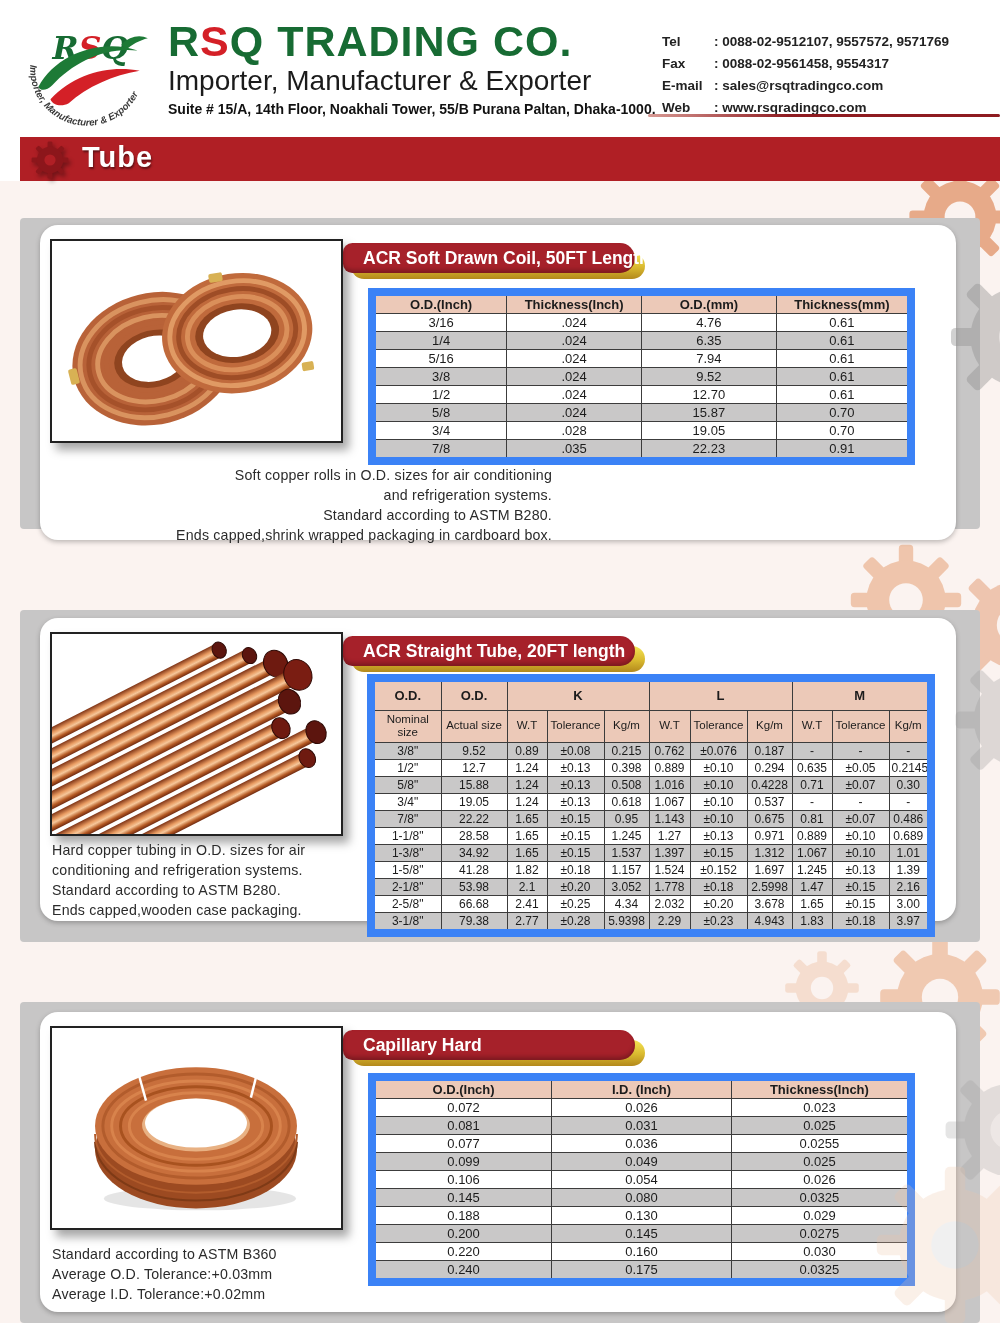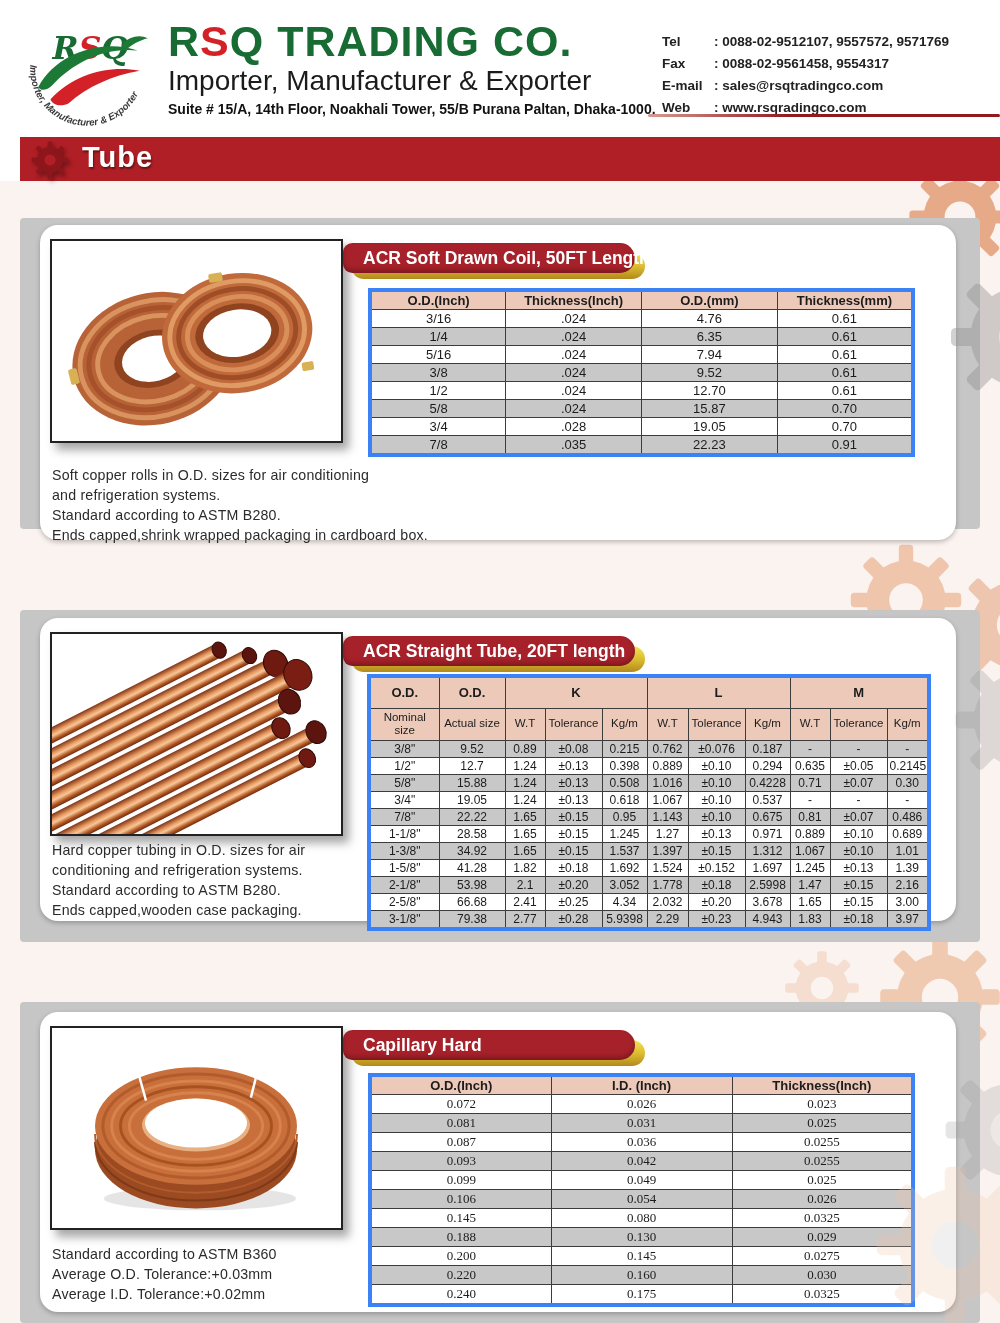--- a/index.html
+++ b/index.html
@@ -50,35 +50,35 @@
   .banner-wrap { position:absolute; left:303px; top:18px; width:300px; height:42px; }
   .banner-gold { position:absolute; left:8px; top:10px; width:294px; height:26px; border-radius:13px;
                  background:linear-gradient(180deg,#f4e454,#d9b92f 55%,#b3891c); }
   .banner-red  { position:absolute; left:0; top:0; width:292px; height:30px; background:#a6212a;
                  border-radius:10px 16px 16px 10px; color:#fff; font-size:17.5px; font-weight:bold;
                  line-height:30px; padding-left:20px; white-space:nowrap;
                  box-shadow:inset 0 -3px 4px rgba(0,0,0,.25); }
 
   .desc { position:absolute; left:12px; white-space:pre-line; font-size:14.2px; color:#2b2b2b;
           line-height:1.42; letter-spacing:.2px; }
-  .desc-1 { top:240px; width:500px; }
+  .desc-1 { top:240px; width:500px;text-align:right; }
   .desc-2 { top:222px; width:300px; }
   .desc-3 { top:232px; width:300px; }
 
   
   .table-zone { position:absolute; }
   .tz-1 { left:328px; top:63px; width:547px; }
   .tz-2 { left:327px; top:56px; width:555px; }
   .tz-3 { left:328px; top:61px; width:547px; }
   table.spec { border-collapse:collapse; width:100%; table-layout:fixed; background:#fff;
-               border:4px solid #3b82f6; color:#1c1c1c; }
+               border:8px solid #3b82f6; color:#1c1c1c; }
   table.spec th, table.spec td { border:1px solid #3c3c3c; text-align:center; padding:1px 2px; overflow:hidden; }
   table.spec thead th { background:#ecc9b8; font-weight:bold; font-size:13px; height:19px; }
   table.t1 tbody td { height:16px; font-size:13px; }
-  table.t3 tbody td { height:17px; font-size:13px;font-family:Liberation Serif, serif; }
+  table.t3 tbody td { height:17px; font-size:13px; }
   table.t1 tbody tr:nth-child(even), table.t3 tbody tr:nth-child(even) { background:#c9c8c8; }
   table.t2 tbody td { height:16px; font-size:12px; }
   table.t2 tbody tr:nth-child(odd) { background:#c9c8c8; }
   table.t2 thead tr:first-child th { height:32px; font-size:13px; }
   table.t2 thead tr:nth-child(2) th { font-weight:normal; font-size:11.5px; height:32px; line-height:1.15; }
 </style>
 </head>
 <body>
 
 <svg width="0" height="0" style="position:absolute">
@@ -438,21 +438,21 @@
                 <td>1.312</td>
                 <td>1.067</td>
                 <td>±0.10</td>
                 <td>1.01</td>
               </tr>
               <tr>
                 <td>1-5/8"</td>
                 <td>41.28</td>
                 <td>1.82</td>
                 <td>±0.18</td>
-                <td>1.692</td>
+                <td>1.157</td>
                 <td>1.524</td>
                 <td>±0.152</td>
                 <td>1.697</td>
                 <td>1.245</td>
                 <td>±0.13</td>
                 <td>1.39</td>
               </tr>
               <tr>
                 <td>2-1/8"</td>
                 <td>53.98</td>
@@ -539,27 +539,22 @@
                 <td>0.072</td>
                 <td>0.026</td>
                 <td>0.023</td>
               </tr>
               <tr>
                 <td>0.081</td>
                 <td>0.031</td>
                 <td>0.025</td>
               </tr>
               <tr>
-                <td>0.087</td>
+                <td>0.077</td>
                 <td>0.036</td>
-                <td>0.0255</td>
-              </tr>
-              <tr>
-                <td>0.093</td>
-                <td>0.042</td>
                 <td>0.0255</td>
               </tr>
               <tr>
                 <td>0.099</td>
                 <td>0.049</td>
                 <td>0.025</td>
               </tr>
               <tr>
                 <td>0.106</td>
                 <td>0.054</td>

